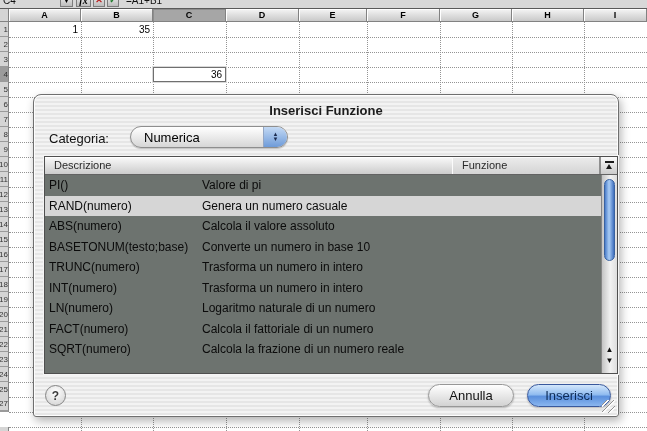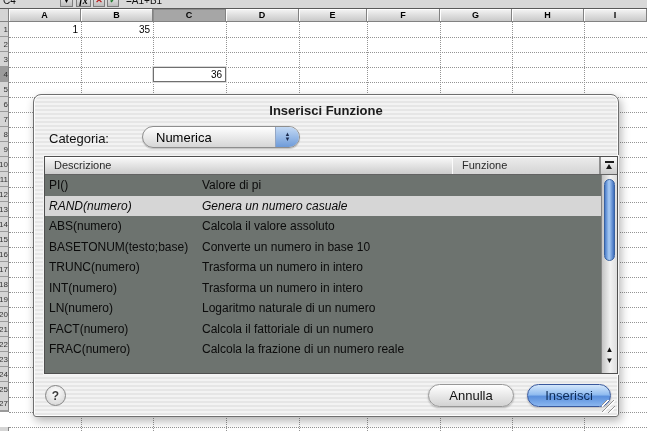--- a/index.html
+++ b/index.html
@@ -39,21 +39,21 @@
   .cell-val.sel{background:#fff;border:1px solid #6f6f6f;box-shadow:0 0 0 1px #d9d9d9;line-height:13px;}
 
   
   .dialog{position:absolute;left:33px;top:94px;width:586px;height:323px;box-sizing:border-box;
           background:repeating-linear-gradient(to bottom,#f3f3f3 0 2px,#e6e6e6 2px 4px);
           border:1px solid #6f6f6f;border-radius:8px 8px 3px 3px;
           box-shadow:inset 0 0 0 1px rgba(255,255,255,.85), 2px 4px 10px rgba(0,0,0,.3);}
   .dlg-title{position:absolute;left:0;top:8px;width:100%;text-align:center;
              font-size:13px;font-weight:bold;color:#1c1c1c;}
   .cat-label{position:absolute;left:15px;top:36px;font-size:13px;color:#111;}
-  .popup{position:absolute;left:108px;top:31px;width:158px;height:22px;box-sizing:border-box;
+  .popup{position:absolute;left:96px;top:31px;width:158px;height:22px;box-sizing:border-box;
          border:1px solid #8e8e8e;border-radius:12px;background:linear-gradient(#ffffff,#d6d6d6);
          box-shadow:0 1px 1px rgba(0,0,0,.2);}
   .popup-value{position:absolute;left:13px;top:0;line-height:21px;font-size:13px;color:#000;}
   .popup-cap{position:absolute;right:0;top:0;width:23px;height:20px;border-radius:0 11px 11px 0;
              background:linear-gradient(#c3d9f4,#6e9bd9);border-left:1px solid #93a6c4;
              display:flex;flex-direction:column;align-items:center;justify-content:center;}
   .popup-cap span{font-size:6px;line-height:5px;color:#1c2c50;}
 
   
   .list-frame{position:absolute;left:10px;top:61px;width:574px;height:218px;box-sizing:border-box;
@@ -65,21 +65,21 @@
                background:linear-gradient(#ececec,#d4d4d4);box-shadow:inset 1px 1px 0 #fbfbfb;}
   .lh-descr{flex:1;padding-left:9px;box-shadow:inset 0 1px 0 #fff;}
   .lh-sort{width:16px;border-left:1px solid #8f8f8f;display:flex;align-items:center;justify-content:center;}
   .sort-icon{width:9px;height:9px;position:relative;}
   .sort-icon::before{content:"";position:absolute;top:0;left:0;width:9px;border-top:2px solid #1a1a1a;}
   .sort-icon::after{content:"";position:absolute;top:3px;left:1px;width:0;height:0;
                     border-left:3.5px solid transparent;border-right:3.5px solid transparent;
                     border-bottom:5px solid #1a1a1a;}
   .list-rows{position:absolute;left:0;top:18px;right:16px;bottom:0;overflow:hidden;}
   .func-row{height:20.5px;display:flex;align-items:center;font-size:12px;color:#0b0b0b;}
-  .func-row.sel{background:#d6d6d6;font-style:italic;}
+  .func-row.sel{background:#d6d6d6;}
   .fr-name{width:148px;padding-left:4px;box-sizing:border-box;white-space:nowrap;overflow:hidden;}
   .fr-desc{flex:1;padding-left:9px;white-space:nowrap;overflow:hidden;}
 
   
   .list-scrollbar{position:absolute;top:18px;right:0;bottom:0;width:16px;box-sizing:border-box;
                   border-left:1px solid #868686;background:linear-gradient(90deg,#c4c4c4,#f2f2f2 55%,#dedede);}
   .sb-thumb{position:absolute;left:2px;top:4px;width:11px;height:82px;border-radius:6px;box-sizing:border-box;
             border:1px solid #3a62a0;background:linear-gradient(90deg,#4a7cc9,#aacdf6 45%,#3f6fbe);}
   .sb-arrows{position:absolute;bottom:8px;left:0;width:100%;display:flex;flex-direction:column;
              align-items:center;gap:3px;}
@@ -246,21 +246,21 @@
           </div>
           <div class="func-row">
             <span class="fr-name">LN(numero)</span>
             <span class="fr-desc">Logaritmo naturale di un numero</span>
           </div>
           <div class="func-row">
             <span class="fr-name">FACT(numero)</span>
             <span class="fr-desc">Calcola il fattoriale di un numero</span>
           </div>
           <div class="func-row">
-            <span class="fr-name">FRAC(numero)</span>
+            <span class="fr-name">SQRT(numero)</span>
             <span class="fr-desc">Calcola la frazione di un numero reale</span>
           </div>
         </div>
       <div class="list-scrollbar">
         <div class="sb-thumb"></div>
         <div class="sb-arrows">
           <span class="sb-arrow">▲</span>
           <span class="sb-arrow">▼</span>
         </div>
       </div>

